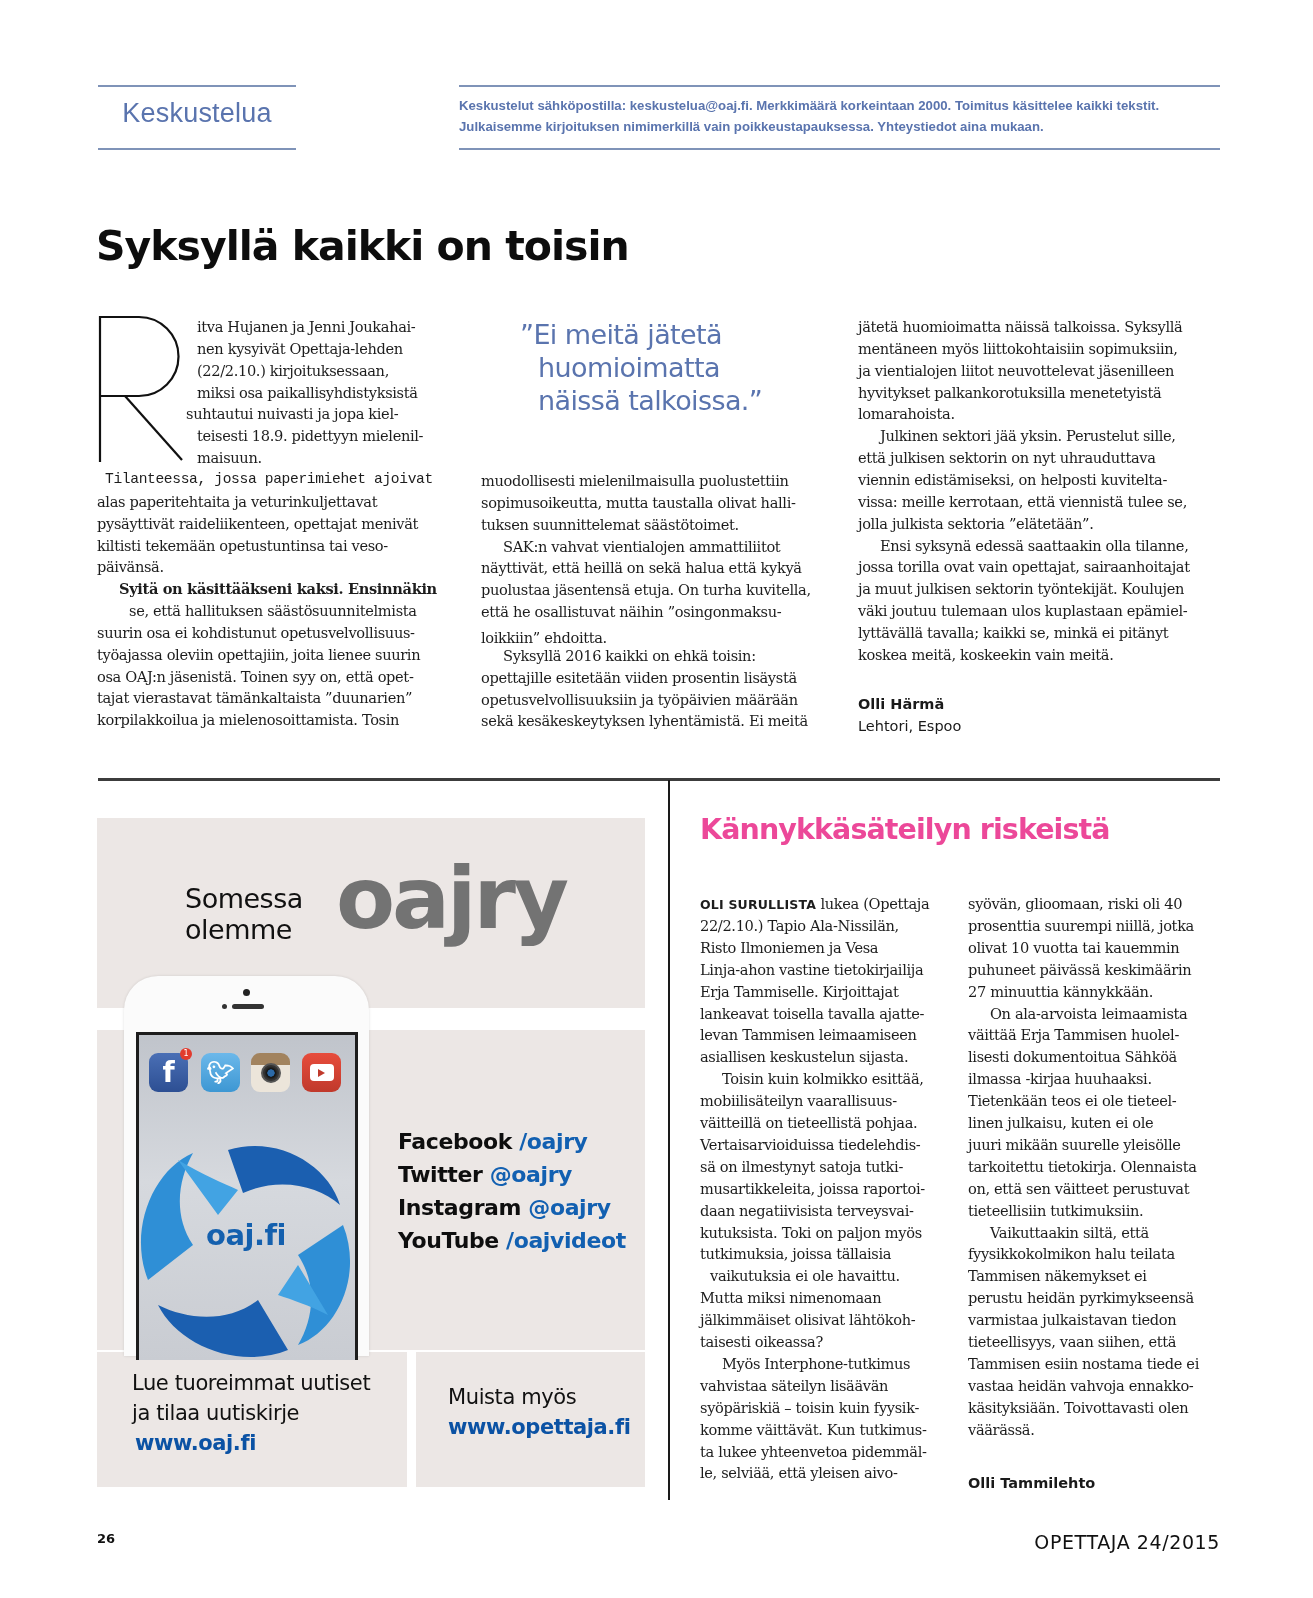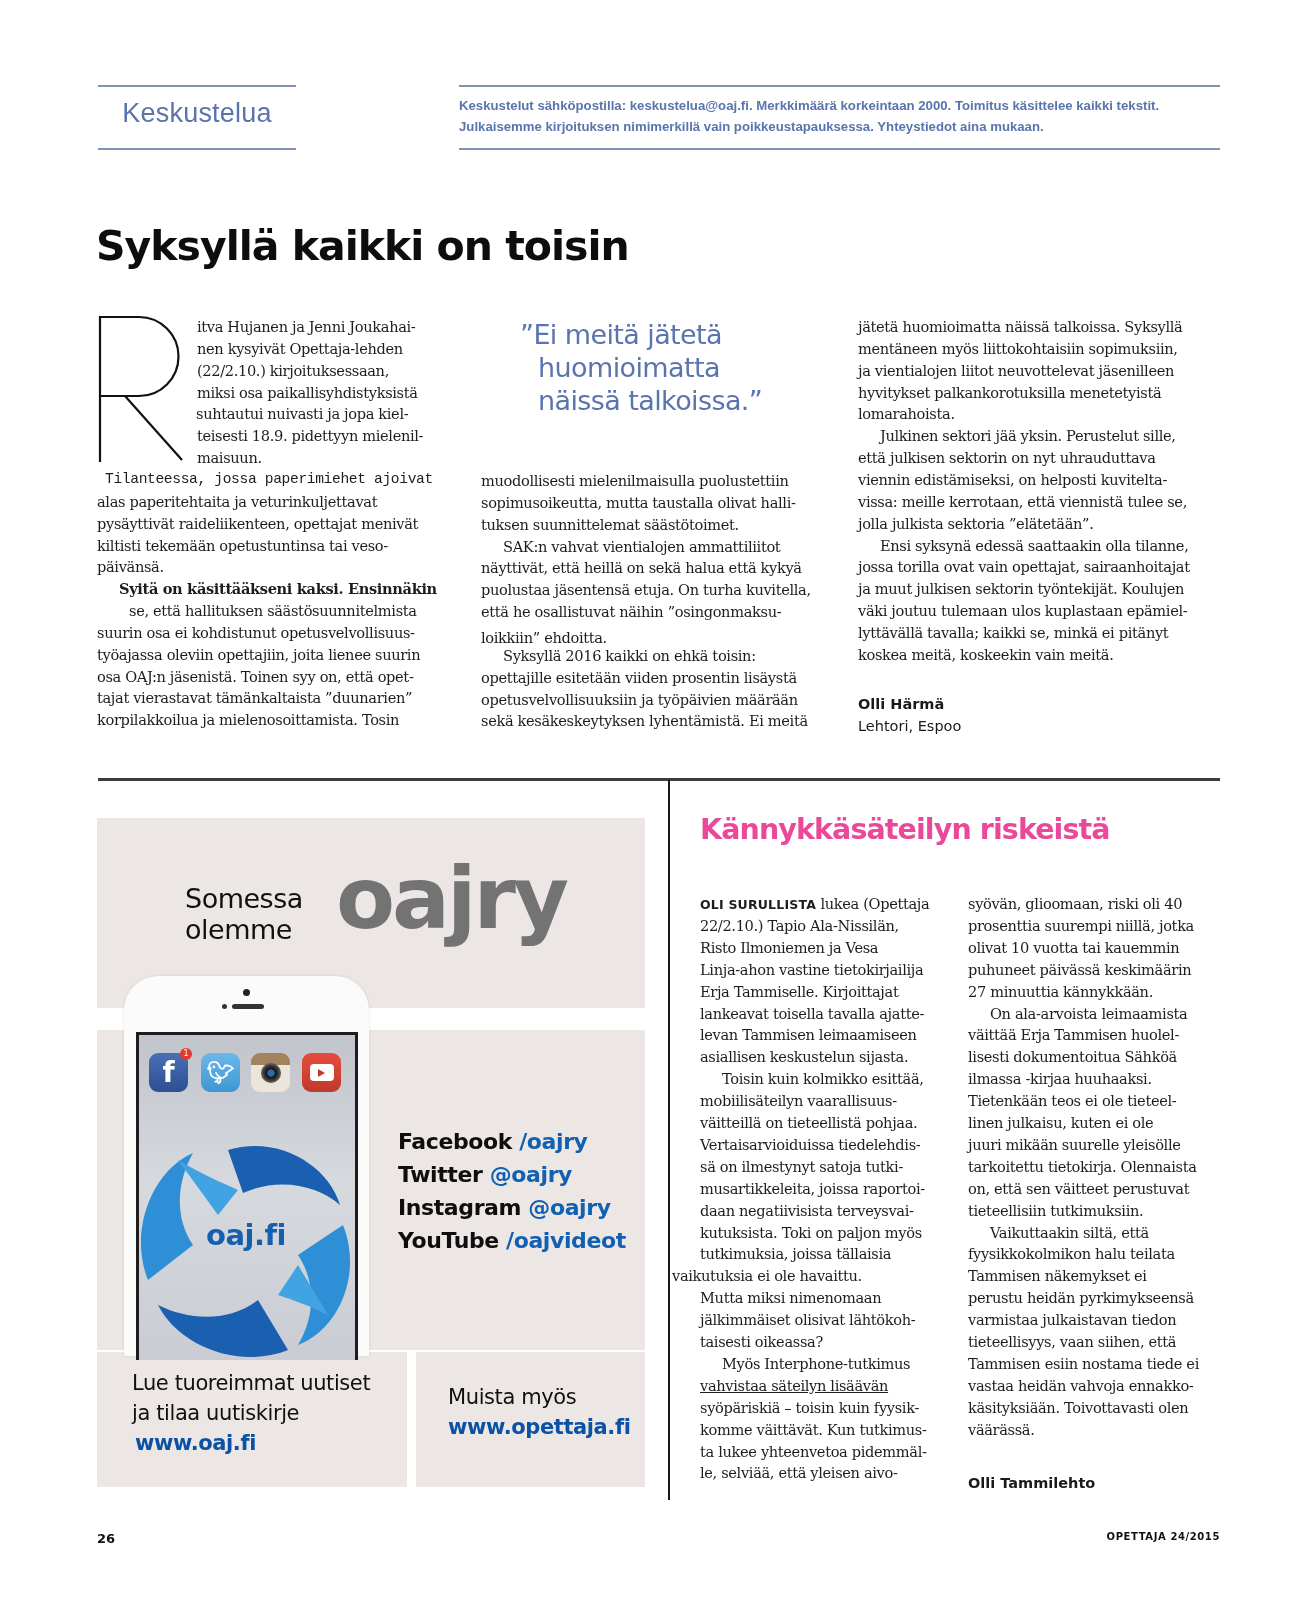--- a/index.html
+++ b/index.html
@@ -60,21 +60,21 @@
   .oajfi { position: absolute; left: 206px; top: 1218px; font-family: "DejaVu Sans", sans-serif; font-weight: bold;
     font-size: 29px; color: #1460ae; letter-spacing: -0.5px; }
 
   
   .headline2 { position: absolute; left: 700px; top: 813px; font-family: "DejaVu Sans", sans-serif; font-weight: bold;
     font-size: 28.5px; line-height: 34px; color: #ec4899; letter-spacing: -0.9px; }
   .headline2 div { white-space: nowrap; }
   .lead-caps { font-family: "DejaVu Sans", sans-serif; font-weight: bold; font-size: 12.5px; letter-spacing: 0.2px; }
 
   .footer-page { position: absolute; left: 97px; top: 1531px; font-family: "DejaVu Sans", sans-serif; font-weight: bold; font-size: 13px; color: #111; }
-  .footer-issue { position: absolute; right: 93px; top: 1531px; font-family: "DejaVu Sans", sans-serif; font-weight: bold; font-size: 10px; color: #111; letter-spacing: 0.6px; }
+  .footer-issue { position: absolute; right: 93px; top: 1531px; font-family: "DejaVu Sans", sans-serif; font-weight: normal; font-size: 19px; color: #111; letter-spacing: 0.6px; }
 </style>
 </head>
 <body>
 
 <div class="hdr-line" style="left:98px;top:85px;width:198px;"></div>
 <div class="hdr-line" style="left:98px;top:148px;width:198px;"></div>
 <div class="section-label">Keskustelua</div>
 <div class="hdr-line" style="left:459px;top:85px;width:761px;"></div>
 <div class="hdr-line" style="left:459px;top:148px;width:761px;"></div>
 <div class="submit-info">Keskustelut sähköpostilla: keskustelua@oaj.fi. Merkkimäärä korkeintaan 2000. Toimitus käsittelee kaikki tekstit. Julkaisemme kirjoituksen nimimerkillä vain poikkeustapauksessa. Yhteystiedot aina mukaan.</div>
@@ -84,21 +84,21 @@
 <svg class="dropcap" viewBox="0 0 90 150">
   <path d="M3 148 V3 H42 A38 38 0 0 1 42 82 H3" fill="none" stroke="#111" stroke-width="2.2"></path>
   <path d="M28 82 L85 146" fill="none" stroke="#111" stroke-width="2.2"></path>
 </svg>
 
 <div id="a1c1">
     <div class="line" style="left: 197px; top: 318px;">itva Hujanen ja Jenni Joukahai-</div>
     <div class="line" style="left: 197px; top: 339.85px;">nen kysyivät Opettaja-lehden</div>
     <div class="line" style="left: 197px; top: 361.7px;">(22/2.10.) kirjoituksessaan,</div>
     <div class="line" style="left: 197px; top: 383.55px;">miksi osa paikallisyhdistyksistä</div>
-    <div class="line" style="left: 196px; top: 405.4px; text-align: right;">suhtautui nuivasti ja jopa kiel-</div>
+    <div class="line" style="left: 186px; top: 405.4px; text-align: right;">suhtautui nuivasti ja jopa kiel-</div>
     <div class="line" style="left: 197px; top: 427.25px;">teisesti 18.9. pidettyyn mielenil-</div>
     <div class="line" style="left: 197px; top: 449.1px;">maisuun.</div>
     <div class="line" style="left: 105px; top: 470.95px; font-family: Liberation Mono, monospace;">Tilanteessa, jossa paperimiehet ajoivat</div>
     <div class="line" style="left: 97px; top: 492.8px;">alas paperitehtaita ja veturinkuljettavat</div>
     <div class="line" style="left: 97px; top: 514.65px;">pysäyttivät raideliikenteen, opettajat menivät</div>
     <div class="line" style="left: 97px; top: 536.5px; text-align: right;">kiltisti tekemään opetustuntinsa tai veso-</div>
     <div class="line" style="left: 97px; top: 558.35px;">päivänsä.</div>
     <div class="line" style="left: 119px; top: 580.2px; font-weight: bold;">Syitä on käsittääkseni kaksi. Ensinnäkin</div>
     <div class="line" style="left: 97px; top: 602.05px; margin-left: 32px;">se, että hallituksen säästösuunnitelmista</div>
     <div class="line" style="left: 97px; top: 623.9px;">suurin osa ei kohdistunut opetusvelvollisuus-</div>
@@ -223,26 +223,26 @@
     <div class="line" style="left: 700px; top: 1048.3px;">asiallisen keskustelun sijasta.</div>
     <div class="line" style="left: 722px; top: 1070.2px;">Toisin kuin kolmikko esittää,</div>
     <div class="line" style="left: 700px; top: 1092.1px;">mobiilisäteilyn vaarallisuus-</div>
     <div class="line" style="left: 700px; top: 1114px;">väitteillä on tieteellistä pohjaa.</div>
     <div class="line" style="left: 700px; top: 1135.9px;">Vertaisarvioiduissa tiedelehdis-</div>
     <div class="line" style="left: 700px; top: 1157.8px;">sä on ilmestynyt satoja tutki-</div>
     <div class="line" style="left: 700px; top: 1179.7px;">musartikkeleita, joissa raportoi-</div>
     <div class="line" style="left: 700px; top: 1201.6px;">daan negatiivisista terveysvai-</div>
     <div class="line" style="left: 700px; top: 1223.5px;">kutuksista. Toki on paljon myös</div>
     <div class="line" style="left: 700px; top: 1245.4px;">tutkimuksia, joissa tällaisia</div>
-    <div class="line" style="left: 672px; top: 1267.3px;">vaikutuksia ei ole havaittu.</div>
+    <div class="line" style="left: 710px; top: 1267.3px;">vaikutuksia ei ole havaittu.</div>
     <div class="line" style="left: 700px; top: 1289.2px;">Mutta miksi nimenomaan</div>
     <div class="line" style="left: 700px; top: 1311.1px;">jälkimmäiset olisivat lähtökoh-</div>
     <div class="line" style="left: 700px; top: 1333px;">taisesti oikeassa?</div>
     <div class="line" style="left: 722px; top: 1354.9px;">Myös Interphone-tutkimus</div>
-    <div class="line" style="left: 700px; top: 1376.8px; text-decoration: underline;">vahvistaa säteilyn lisäävän</div>
+    <div class="line" style="left: 700px; top: 1376.8px;">vahvistaa säteilyn lisäävän</div>
     <div class="line" style="left: 700px; top: 1398.7px;">syöpäriskiä – toisin kuin fyysik-</div>
     <div class="line" style="left: 700px; top: 1420.6px;">komme väittävät. Kun tutkimus-</div>
     <div class="line" style="left: 700px; top: 1442.5px;">ta lukee yhteenvetoa pidemmäl-</div>
     <div class="line" style="left: 700px; top: 1464.4px;">le, selviää, että yleisen aivo-</div>
   </div>
 <div id="a2c2">
     <div class="line" style="left: 968px; top: 895px;">syövän, glioomaan, riski oli 40</div>
     <div class="line" style="left: 968px; top: 916.9px;">prosenttia suurempi niillä, jotka</div>
     <div class="line" style="left: 968px; top: 938.8px;">olivat 10 vuotta tai kauemmin</div>
     <div class="line" style="left: 968px; top: 960.7px;">puhuneet päivässä keskimäärin</div>

